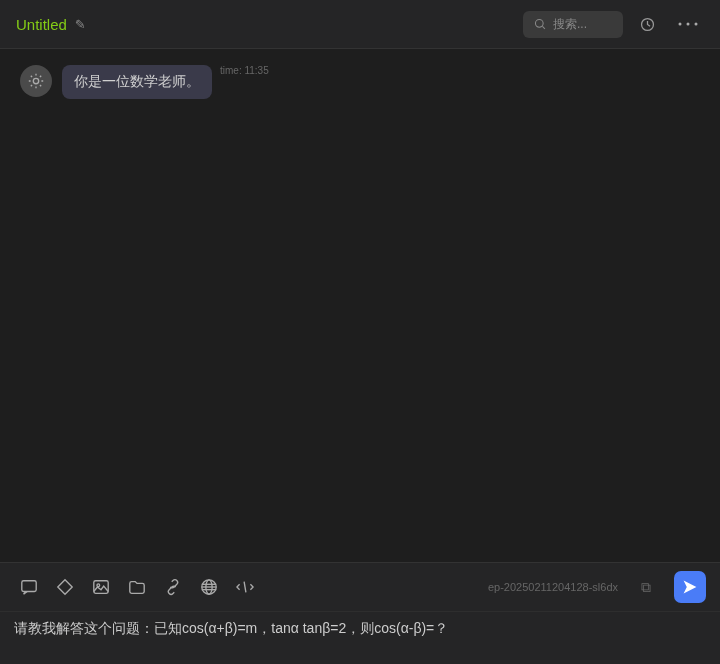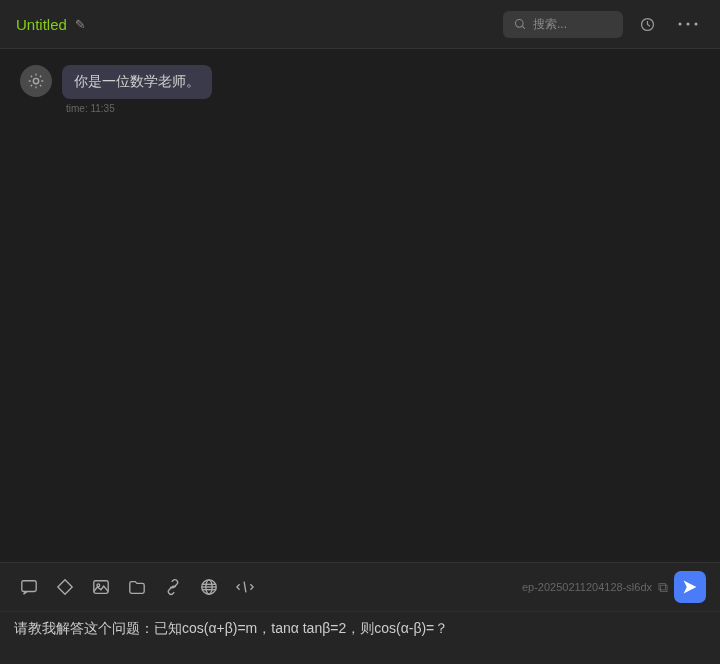--- a/index.html
+++ b/index.html
@@ -42,21 +42,21 @@
       align-items: center;
       gap: 10px;
     }
     .search-box {
       display: flex;
       align-items: center;
       gap: 6px;
       background: #3a3a3a;
       border-radius: 6px;
       padding: 5px 10px;
-      width: 120px;
+      width: 100px;
       cursor: pointer;
     }
     .search-box span {
       font-size: 12px;
       color: #888;
     }
     .header-icon-btn {
       color: #aaa;
       font-size: 16px;
       cursor: pointer;
@@ -87,21 +87,21 @@
       background: #4a4a4a;
       display: flex;
       align-items: center;
       justify-content: center;
       flex-shrink: 0;
       color: #aaa;
       font-size: 16px;
     }
     .message-content {
       display: flex;
-      flex-direction: column;
+      flex-direction: row;
       gap: 4px;
     }
     .bubble {
       background: #3a3a4a;
       border-radius: 8px;
       padding: 8px 12px;
       font-size: 14px;
       color: #d0d0d0;
       max-width: 400px;
     }
@@ -139,21 +139,21 @@
       align-items: center;
       justify-content: center;
       border-radius: 5px;
       cursor: pointer;
       color: #aaa;
       font-size: 17px;
     }
     .toolbar-right {
       display: flex;
       align-items: center;
-      gap: 6px;
+      gap: 23px;
       justify-content: flex-end;
     }
     .ep-label {
       font-size: 11px;
       color: #666;
     }
     .copy-icon {
       color: #666;
       font-size: 13px;
       cursor: pointer;

